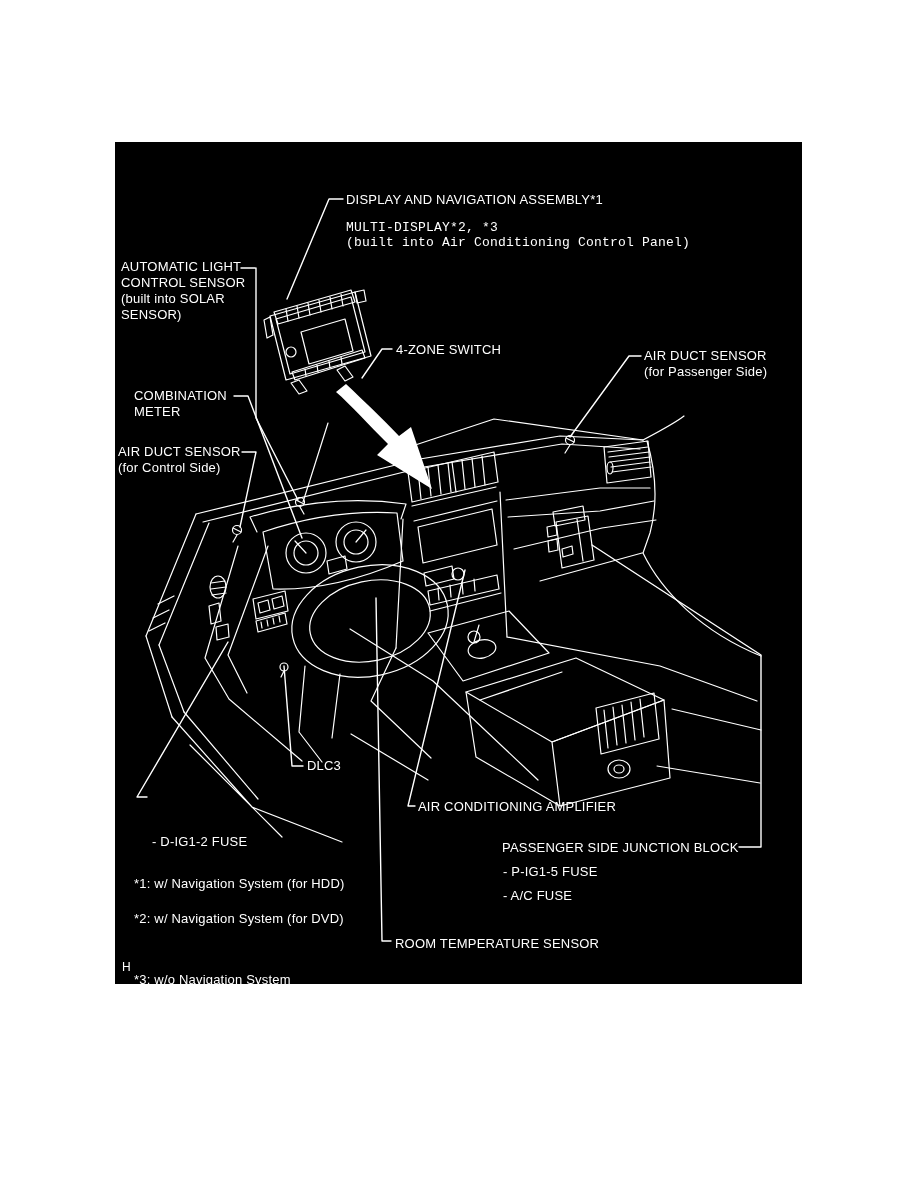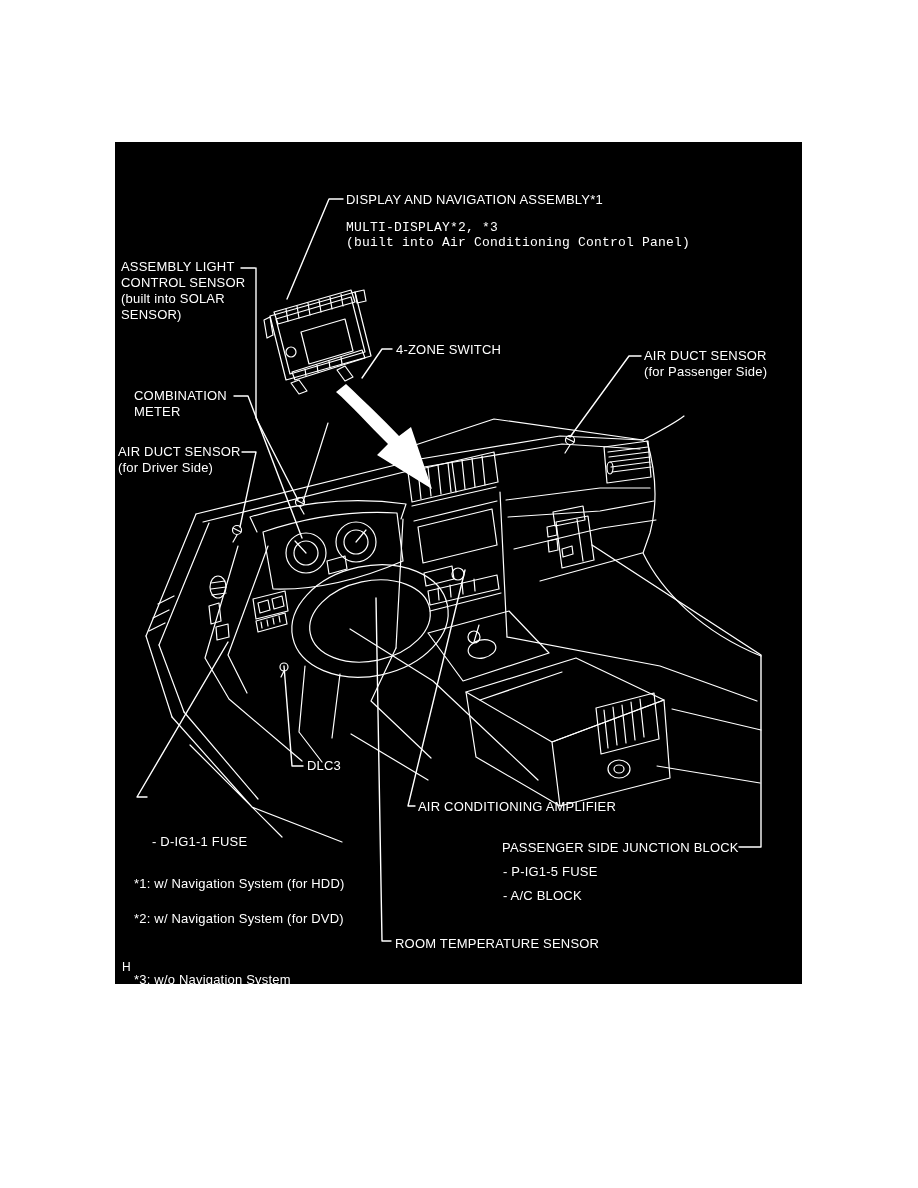--- a/index.html
+++ b/index.html
@@ -161,52 +161,52 @@
   </div>
 
   <div class="lbl" style="left:346px;top:192px">DISPLAY AND NAVIGATION ASSEMBLY*1</div>
 
   <div class="lbl tight" style="left:346px;top:220px">
     <div>MULTI-DISPLAY*2, *3</div>
     <div>(built into Air Conditioning Control Panel)</div>
   </div>
 
   <div class="lbl" style="left:121px;top:259px">
-    <div>ASSEMBLY LIGHT</div>
+    <div>AUTOMATIC LIGHT</div>
     <div>CONTROL SENSOR</div>
     <div>(built into SOLAR</div>
     <div>SENSOR)</div>
   </div>
 
   <div class="lbl" style="left:396px;top:342px">4-ZONE SWITCH</div>
 
   <div class="lbl" style="left:644px;top:348px">
     <div>AIR DUCT SENSOR</div>
     <div>(for Passenger Side)</div>
   </div>
 
   <div class="lbl" style="left:134px;top:388px">
     <div>COMBINATION</div>
     <div>METER</div>
   </div>
 
   <div class="lbl" style="left:118px;top:444px">
     <div>AIR DUCT SENSOR</div>
-    <div>(for Driver Side)</div>
+    <div>(for Control Side)</div>
   </div>
 
   <div class="lbl" style="left:307px;top:758px">DLC3</div>
 
-  <div class="lbl" style="left:152px;top:834px">- D-IG1-1 FUSE</div>
+  <div class="lbl" style="left:152px;top:834px">- D-IG1-2 FUSE</div>
 
   <div class="lbl" style="left:418px;top:799px">AIR CONDITIONING AMPLIFIER</div>
 
   <div class="lbl" style="left:502px;top:840px">PASSENGER SIDE JUNCTION BLOCK</div>
   <div class="lbl" style="left:503px;top:864px">- P-IG1-5 FUSE</div>
-  <div class="lbl" style="left:503px;top:888px">- A/C BLOCK</div>
+  <div class="lbl" style="left:503px;top:888px">- A/C FUSE</div>
 
   <div class="lbl" style="left:395px;top:936px">ROOM TEMPERATURE SENSOR</div>
 
   <div class="lbl" style="left:134px;top:876px">*1: w/ Navigation System (for HDD)</div>
   <div class="lbl" style="left:134px;top:911px">*2: w/ Navigation System (for DVD)</div>
   <div class="lbl" style="left:134px;top:972px">*3: w/o Navigation System</div>
 
   <div class="footer-mark" style="left:122px;top:960px">H</div>
 </div>
 

